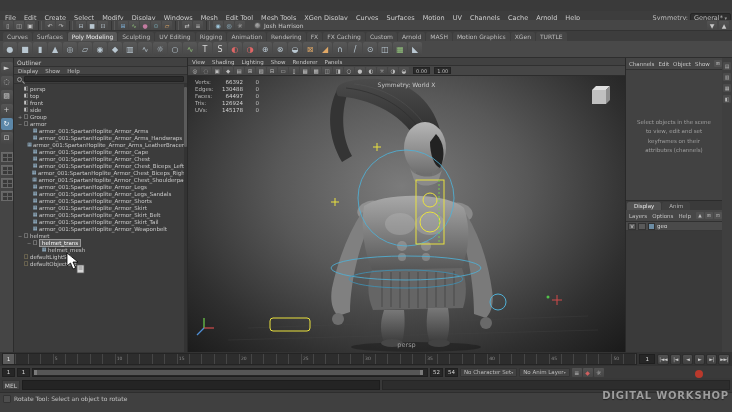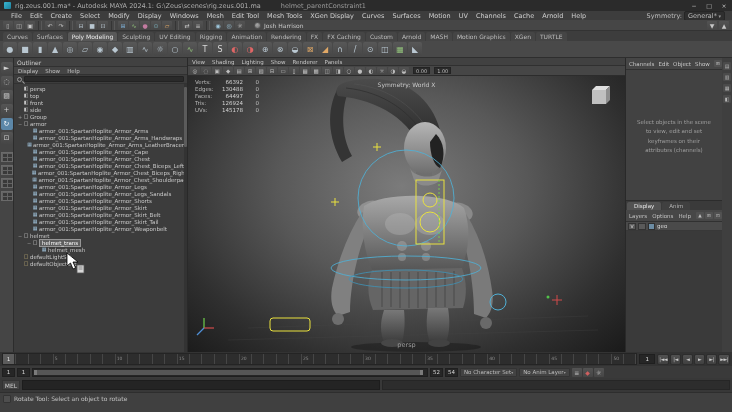--- a/index.html
+++ b/index.html
@@ -7,21 +7,21 @@
   #app{position:relative;width:732px;height:412px;background:#3a3a3a;overflow:hidden;font-size:6px;color:#ccc}
 
   
   .titlebar{position:absolute;left:0;top:0;width:732px;height:11px;background:#2b2b2b;display:flex;align-items:center;gap:4px;padding:0 4px;font-size:6.5px;color:#aeaeae}
   .maya-logo{width:7px;height:7px;border-radius:1px;background:linear-gradient(135deg,#39b8d4,#1c7e9b)}
   .title-node{margin-left:16px;color:#9a9a9a}
   .win-btns{margin-left:auto;display:flex;gap:7px;color:#c2c2c2;font-size:6px}
   .win-btn{width:8px;text-align:center}
 
   
-  .menubar{position:absolute;left:0;top:11px;width:732px;height:15px;background:#3d3d3d;border-bottom:6px solid #14b8a6;display:flex;align-items:center;padding:0 7px;font-size:6.5px}
+  .menubar{position:absolute;left:0;top:11px;width:732px;height:15px;background:#3d3d3d;border-bottom:1px solid #14b8a6;display:flex;align-items:center;padding:0 1px;font-size:6.5px}
   .menus{display:flex}
   .menu-item{padding:0 4px;color:#d0d0d0;white-space:nowrap}
   .workspace{margin-left:auto;display:flex;align-items:center;gap:2px;color:#bdbdbd}
   .ws-value{background:#2f2f2f;border:1px solid #262626;border-radius:2px;padding:0 3px}
   .ws-value::after{content:" ▾";font-size:5px;color:#9a9a9a}
 
   
   .statusline{position:absolute;left:0;top:20px;width:732px;height:11px;background:#464646;border-bottom:1px solid #333;display:flex;align-items:center;gap:1px;padding:0 3px}
   .ibtn{width:10px;height:9px;display:flex;align-items:center;justify-content:center;font-size:6px;color:#c6c6c6;background:linear-gradient(#535353,#464646);border-radius:1px}
   .ibtn i{font-style:normal}
@@ -136,30 +136,20 @@
   .watermark{position:absolute;right:2px;top:368px;width:142px;height:36px;z-index:40;pointer-events:none;text-align:right}
   .wm-dot{position:absolute;right:27px;top:2px;width:8px;height:8px;border-radius:50%;background:#c0392b;opacity:.95}
   .wm-text{position:absolute;right:1px;bottom:3px;font-size:10px;font-weight:bold;letter-spacing:.8px;color:#ababab;opacity:.88;text-shadow:0 1px 1px rgba(0,0,0,.5)}
   .cursor{position:absolute;left:66px;top:252px;z-index:60;pointer-events:none}
 </style>
 </head>
 <body>
 
 <div id="app">
 
-  <div class="titlebar">
-    <span class="maya-logo"></span>
-    <span>rig.zeus.001.ma* - Autodesk MAYA 2024.1: G:\Zeus\scenes\rig.zeus.001.ma</span>
-    <span class="title-node">helmet_parentConstraint1</span>
-    <span class="win-btns">
-      <span class="win-btn">−</span>
-        <span class="win-btn">□</span>
-        <span class="win-btn">×</span>
-    </span>
-  </div>
 
   <div class="menubar">
     <div class="menus">
       <span class="menu-item">File</span>
         <span class="menu-item">Edit</span>
         <span class="menu-item">Create</span>
         <span class="menu-item">Select</span>
         <span class="menu-item">Modify</span>
         <span class="menu-item">Display</span>
         <span class="menu-item">Windows</span>
@@ -916,20 +906,24 @@
     <span class="cmd-label">MEL</span>
     <span class="cmd-input"></span>
     <span class="cmd-output"></span>
   </div>
 
   <div class="helprow">
     <span class="help-icon"></span>
     <span>Rotate Tool: Select an object to rotate</span>
   </div>
 
+  <div class="watermark">
+    <span class="wm-dot"></span>
+    <span class="wm-text">DIGITAL WORKSHOP</span>
+  </div>
 
   <svg class="cursor" width="20" height="22">
     <path d="M1,1 L1,14 L4.5,11 L7,17 L9.5,15.8 L7,10 L12,10 Z" fill="#fff" stroke="#000" stroke-width="0.8"></path>
     <rect x="11" y="13" width="7" height="8" fill="#d8d8d8" stroke="#555" stroke-width="0.8"></rect>
     <line x1="12.5" y1="15" x2="16.5" y2="15" stroke="#777" stroke-width="0.8"></line>
     <line x1="12.5" y1="17" x2="16.5" y2="17" stroke="#777" stroke-width="0.8"></line>
   </svg>
 
 </div>
 

